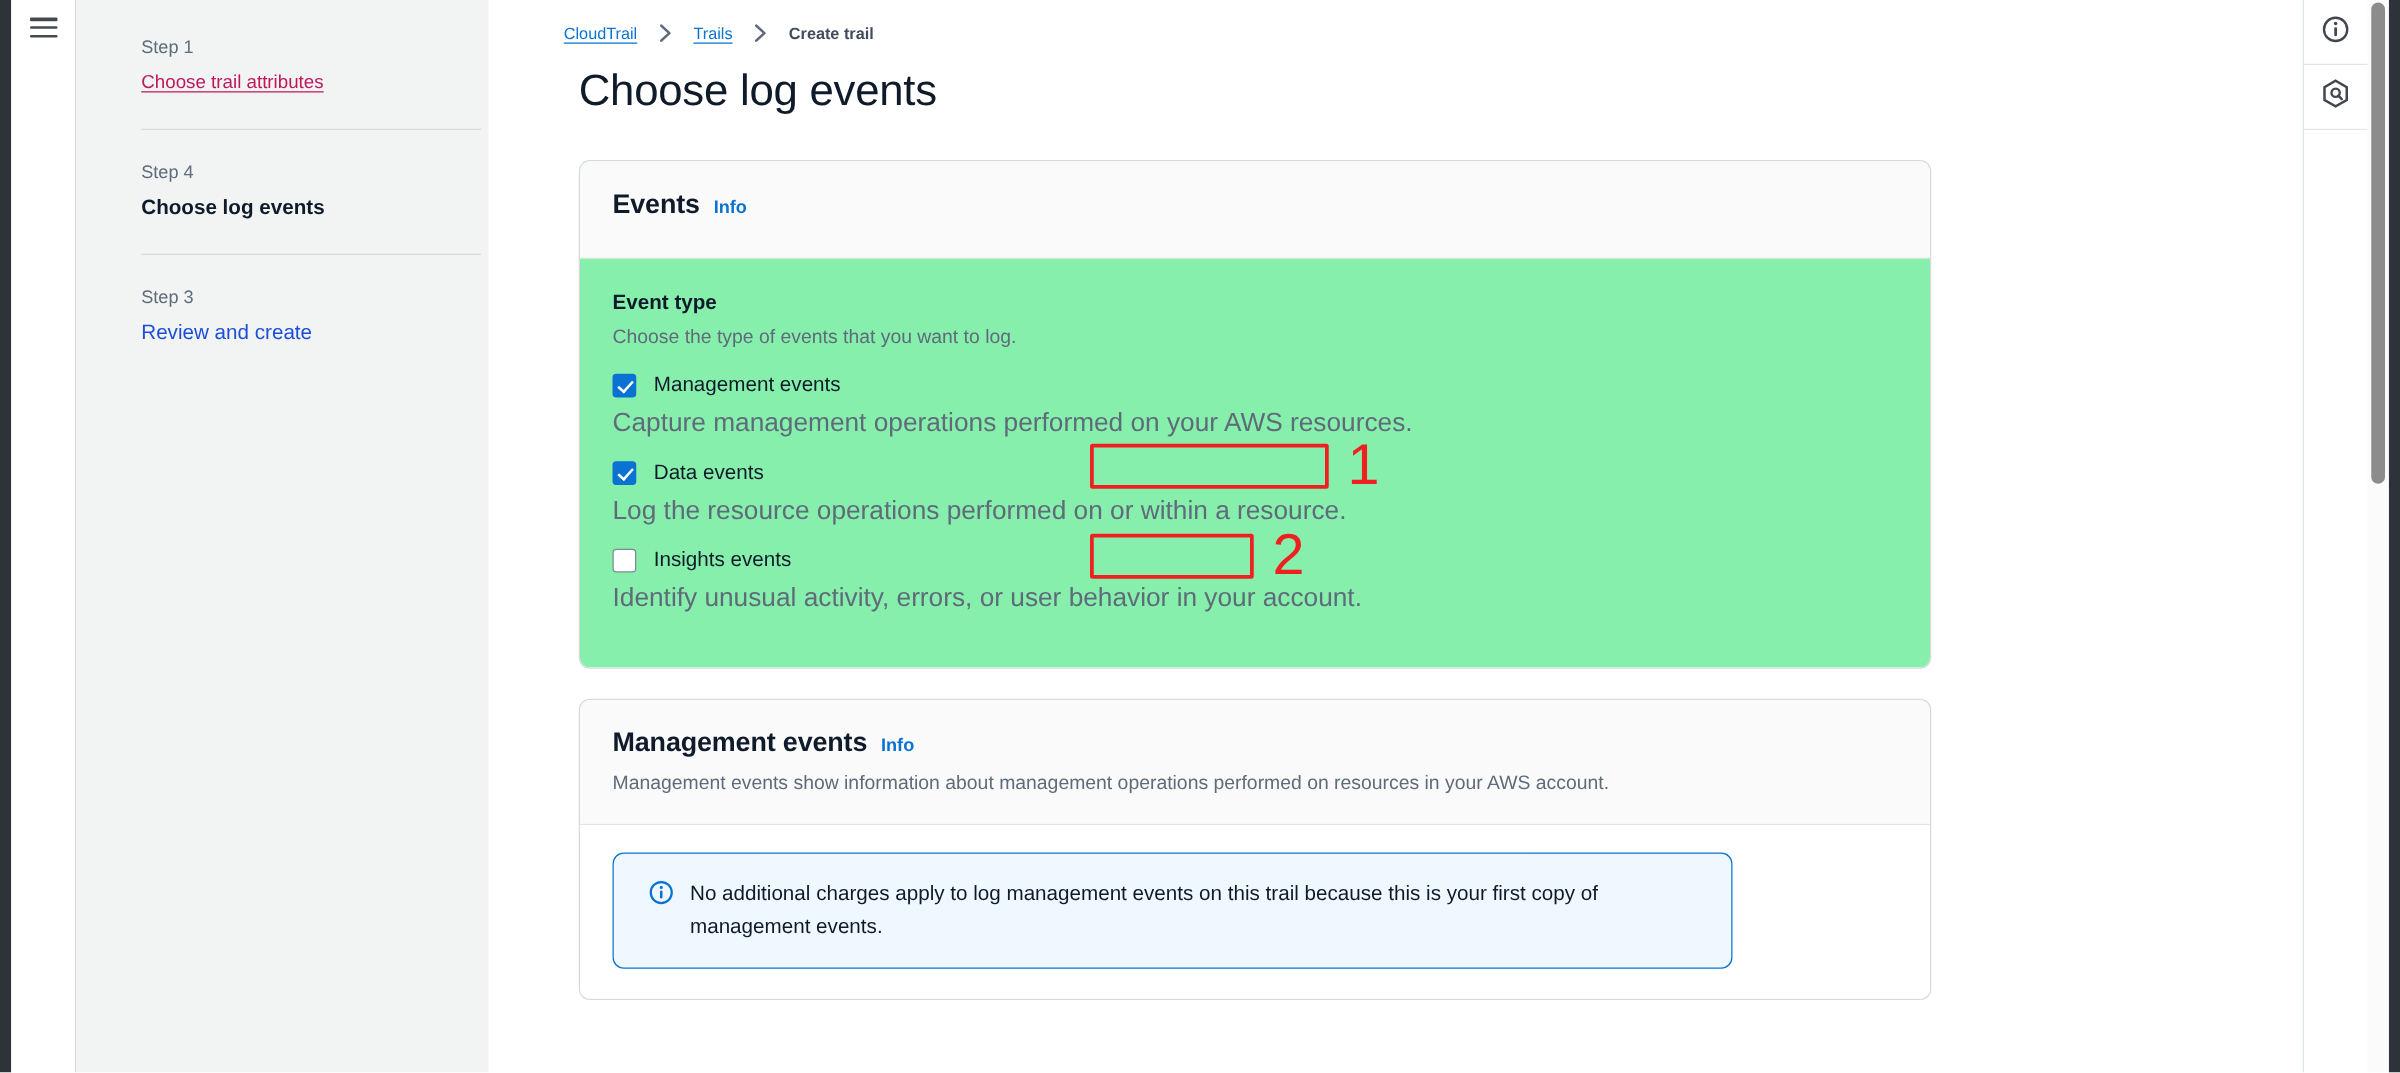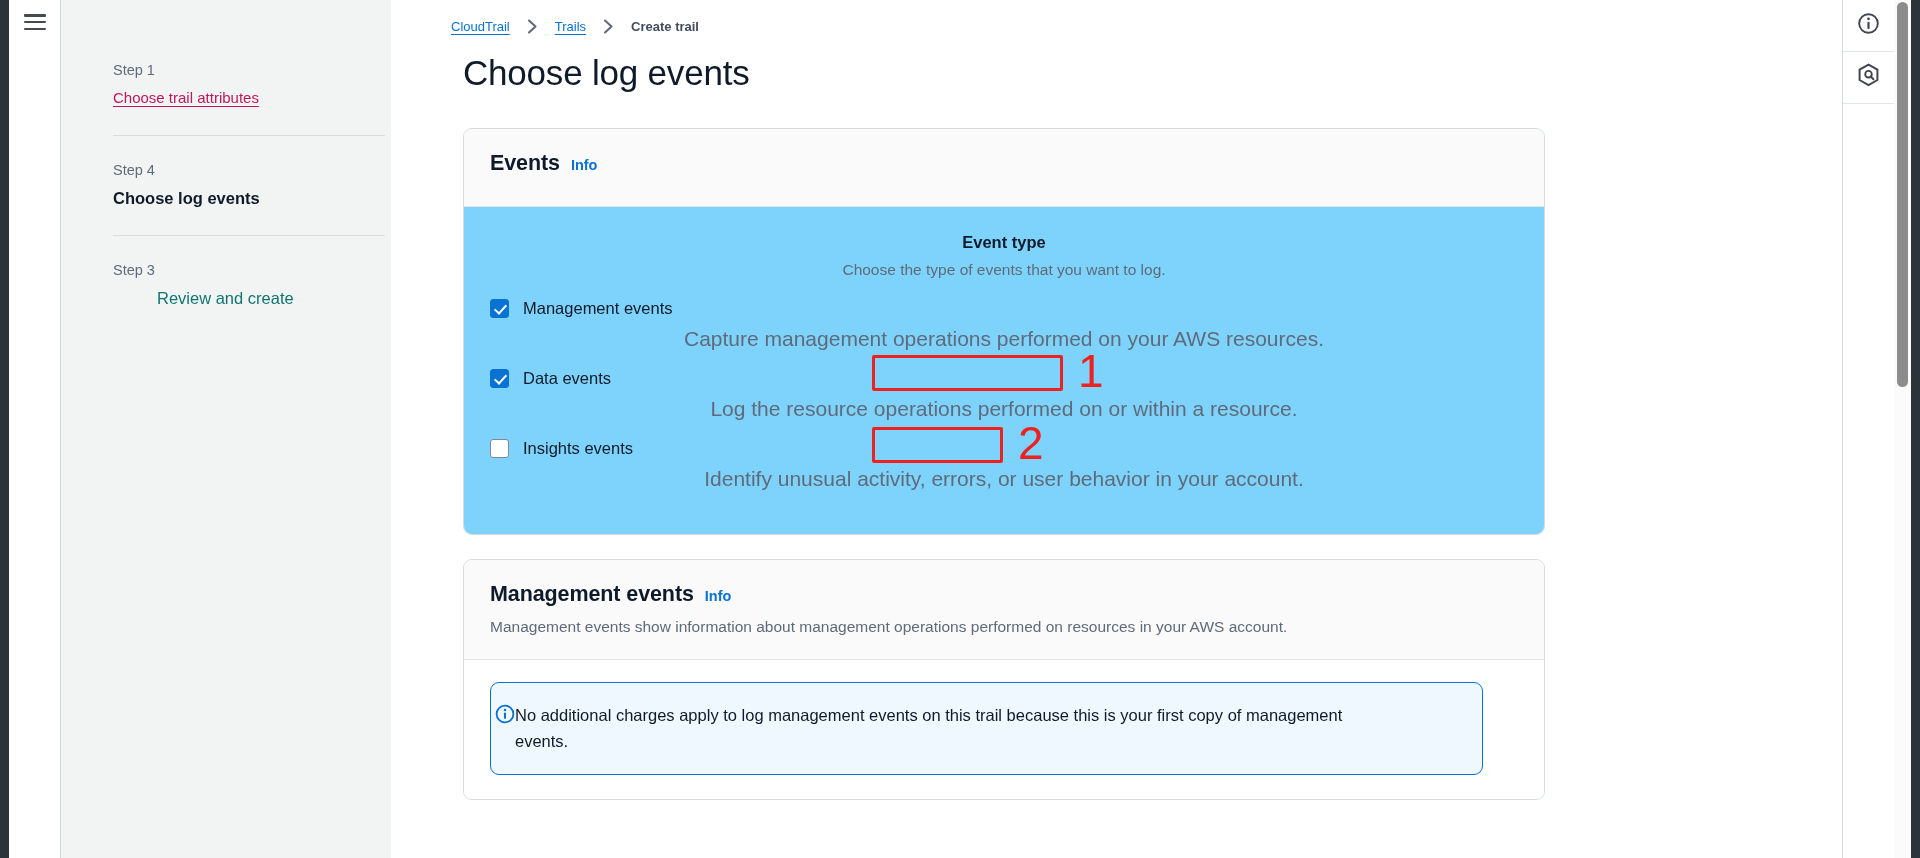--- a/index.html
+++ b/index.html
@@ -61,21 +61,21 @@
     background: #46494d;
     border-radius: 1px;
   }
 
   
   .wizard-sidebar {
     width: 330px;
     flex: 0 0 330px;
     height: 858px;
     background: #f2f3f3;
-    padding: 60px 20px 0 52px;
+    padding: 28px 20px 0 52px;
   }
   .step-block { padding: 0 0 0 0; }
   .step-label {
     font-size: 14.5px;
     color: #5f6b7a;
     line-height: 20px;
     margin-bottom: 7px;
   }
   .step-title-link {
     font-size: 15px;
@@ -87,23 +87,22 @@
     display: inline-block;
   }
   .step-title-current {
     font-size: 16.5px;
     color: #0f1b2a;
     font-weight: 700;
     line-height: 22px;
   }
   .step-title-plain {
     font-size: 16.5px;
-    color: #0f766e;
+    color: #1d4ed8;
     line-height: 22px;
-    margin-left: 44px;
   }
   .step-divider {
     height: 1px;
     background: #d9dbdd;
     margin: 26px 0 24px 0;
     width: 272px;
   }
 
   
   .main-scroll {
@@ -198,22 +197,21 @@
     cursor: pointer;
   }
   .ext-icon {
     display: inline-block;
     vertical-align: -3px;
     margin-left: 4px;
   }
 
   .card-body {
     padding: 26px 26px 30px 26px;
-    background: #7dd3fc;
-    text-align: center;
+    background: #86efac;
   }
 
   .field-label {
     font-size: 16.5px;
     font-weight: 700;
     color: #0f1b2a;
     margin-bottom: 7px;
   }
   .field-desc {
     font-size: 15.5px;
@@ -288,23 +286,24 @@
     pointer-events: none;
     z-index: 31;
   }
 
   
   .alert-info {
     margin: 22px 26px 0 26px;
     background: #f0f8ff;
     border: 1.6px solid #0972d3;
     border-radius: 9px;
-    padding: 19px 22px 20px 4px;
-    display: flex;
-    width: 993px;
+    padding: 19px 22px 20px 28px;
+    display: flex;
+    gap: 13px;
+    width: 896px;
   }
   .alert-icon { flex: 0 0 20px; padding-top: 2px; }
   .alert-text {
     font-size: 16.5px;
     color: #0f1b2a;
     line-height: 26px;
     max-width: 880px;
   }
 
   

